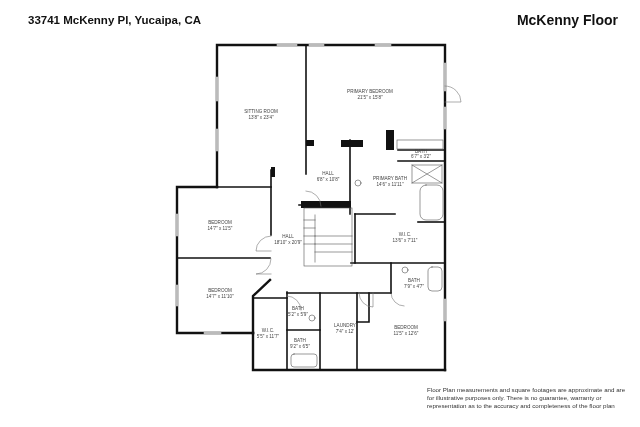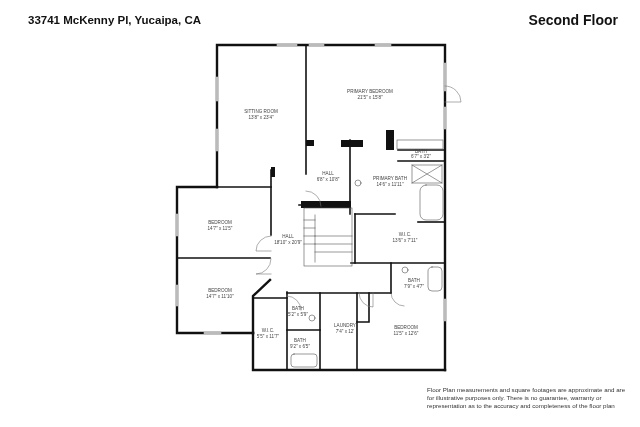--- a/index.html
+++ b/index.html
@@ -7,21 +7,21 @@
   .addr { position:absolute; left:18px; top:14px; font-size:11.5px; font-weight:bold; color:#111;margin-left:10px; }
   .floor { position:absolute; right:22px; top:12px; font-size:14px; font-weight:bold; color:#111; }
   .disclaimer { position:absolute; left:427px; top:386px; width:205px; font-size:6.2px; line-height:8px; color:#333; }
   svg.plan { position:absolute; left:0; top:0; }
   .lbl { font-family:"Liberation Sans", sans-serif; font-size:4.6px; fill:#444; text-anchor:middle; }
 </style>
 </head>
 <body>
 
 <div class="addr">33741 McKenny Pl, Yucaipa, CA</div>
-<div class="floor">Second Floor</div>
+<div class="floor">McKenny Floor</div>
 
 <svg class="plan" width="640" height="427" viewBox="0 0 640 427" xmlns="http://www.w3.org/2000/svg">
   <g fill="none" stroke="#111" stroke-linecap="square">
 
     <g stroke-width="2.4">
 
       <polyline points="217,187 217,45 445,45 445,370"></polyline>
 
       <polyline points="217,187 177,187 177,333 253,333"></polyline>
 

